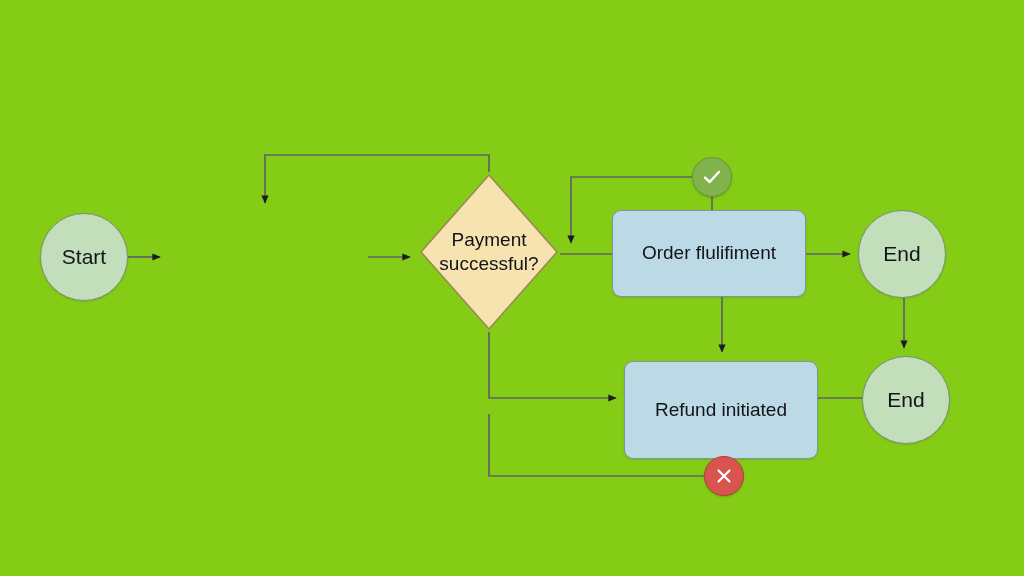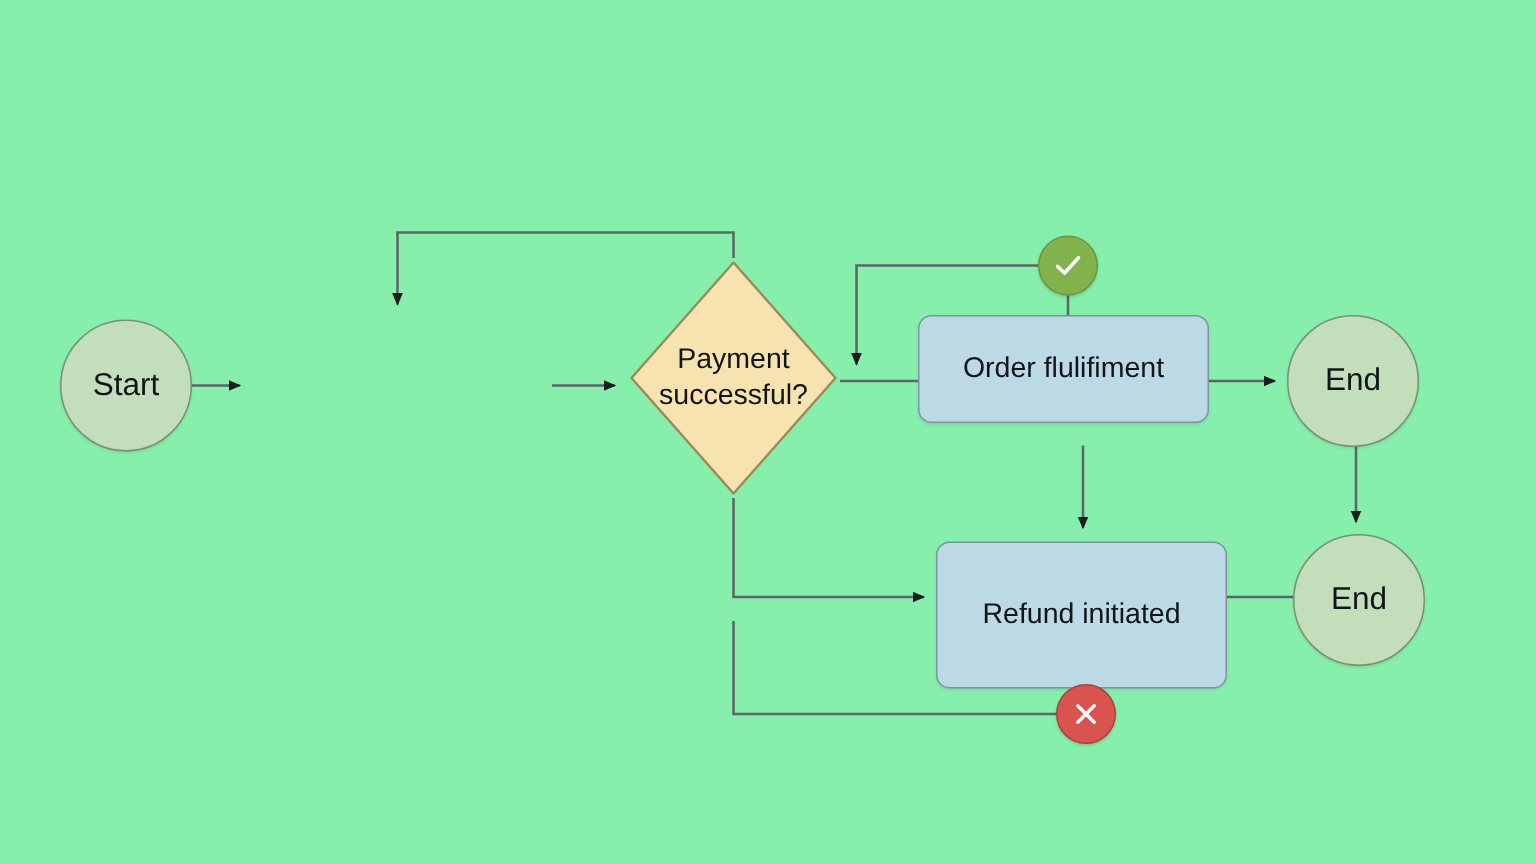--- a/index.html
+++ b/index.html
@@ -10,21 +10,21 @@
     width: 1024px;
     height: 576px;
     background: #ffffff;
     font-family: "Liberation Sans", sans-serif;
     overflow: hidden;
   }
   #canvas {
     position: relative;
     width: 1024px;
     height: 576px;
-    background: #86efac;
+    background: #84cc16;
   }
   #edges {
     position: absolute;
     left: 0;
     top: 0;
     width: 1024px;
     height: 576px;
   }
   .node {
     position: absolute;
@@ -137,21 +137,21 @@
   </div>
 
 
   <div class="node node-decision" style="left:418px; top:172px; width:142px; height:160px;">
     <svg class="decision-shape" viewBox="0 0 142 160" xmlns="http://www.w3.org/2000/svg">
       <path d="M71,3 L139,80 L71,157 L3,80 Z" fill="#f7e3af" stroke="#9a8a56" stroke-width="1.6" stroke-linejoin="round" style="stroke-linejoin:round"></path>
     </svg>
     <span class="decision-label">Payment successful?</span>
   </div>
 
-  <div class="node node-process" style="left:612px; top:210px; width:194px; height:72px;">
+  <div class="node node-process" style="left:612px; top:210px; width:194px; height:87px;">
     <span>Order flulifiment</span>
   </div>
 
   <div class="node node-terminator" style="left:858px; top:210px; width:88px; height:88px;">
     <span>End</span>
   </div>
 
   <div class="node node-process" style="left:624px; top:361px; width:194px; height:98px;">
     <span>Refund initiated</span>
   </div>

